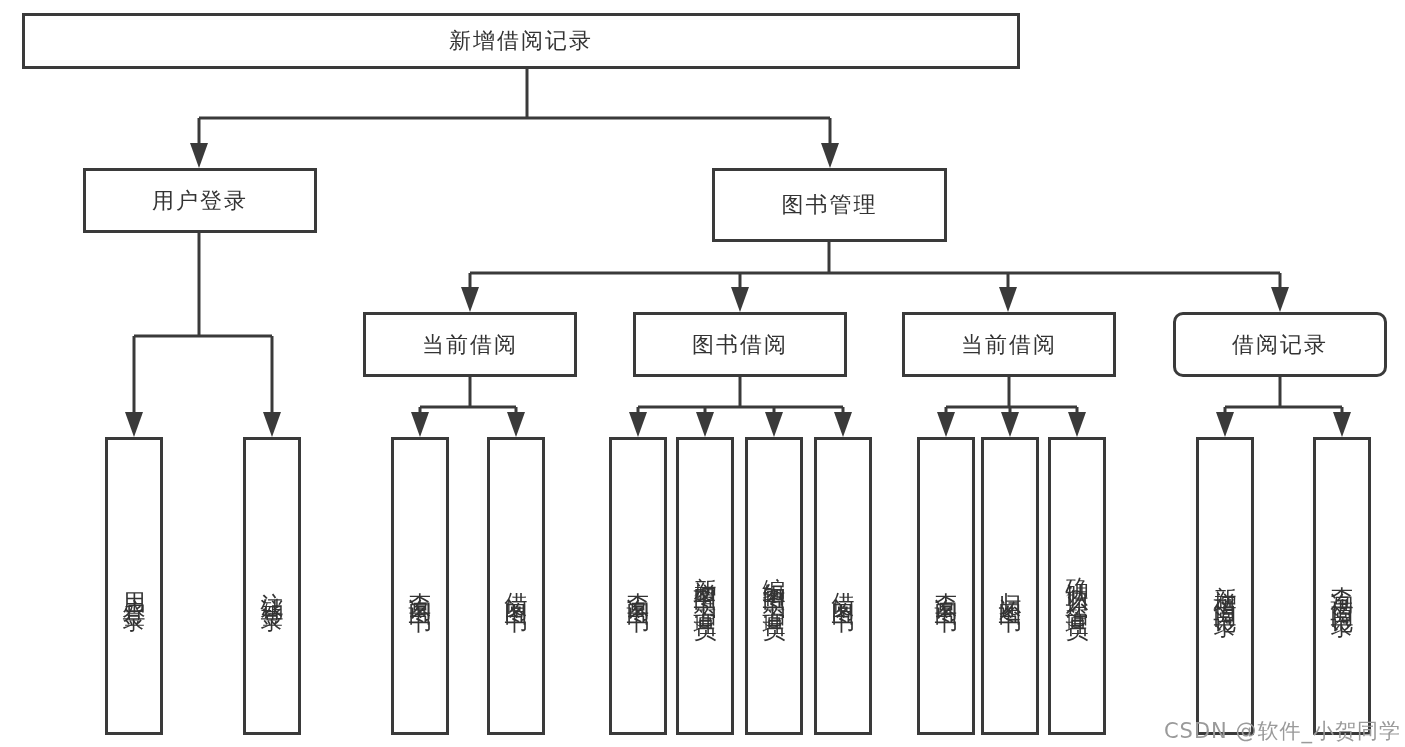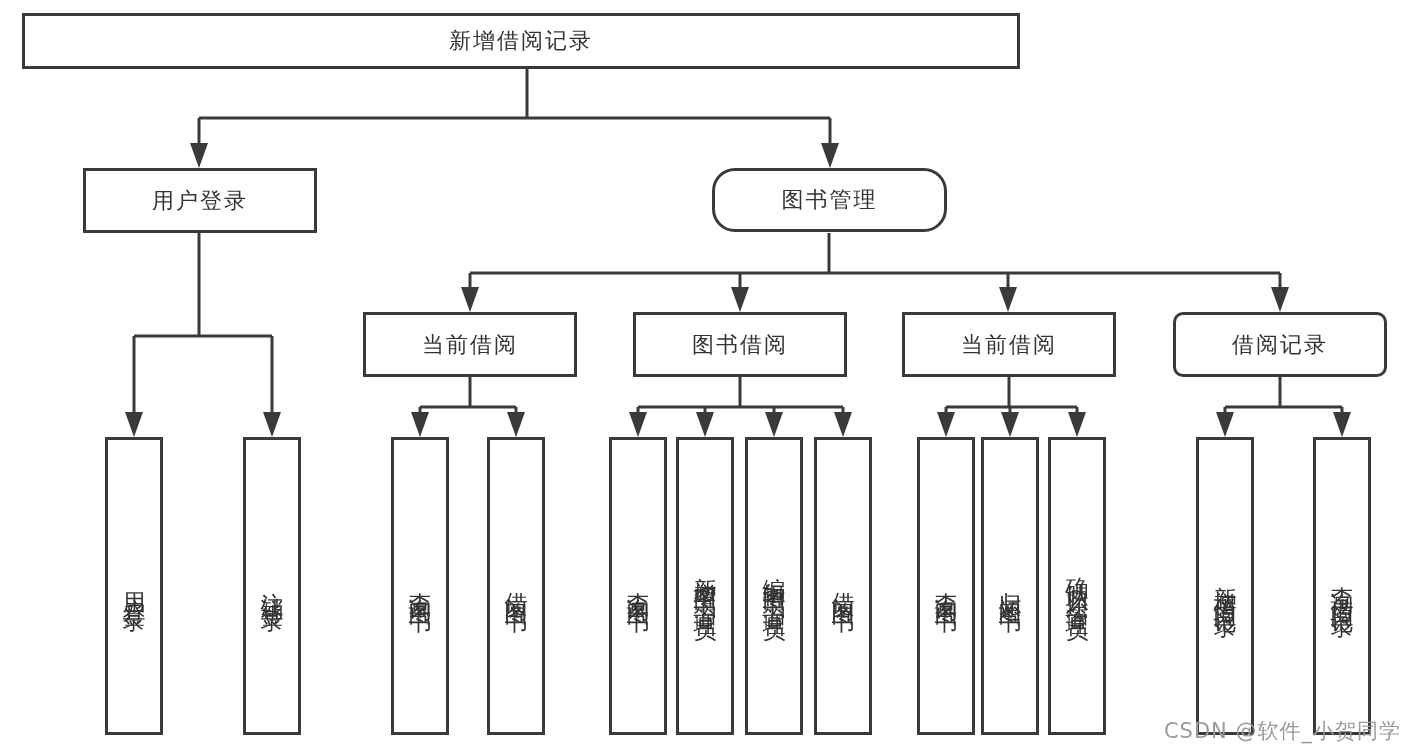--- a/index.html
+++ b/index.html
@@ -15,21 +15,21 @@
     position:absolute;
     box-sizing:border-box;
     border:3px solid #3a3a3a;
     background:#ffffff;
     display:flex;align-items:center;justify-content:center;
     color:#333333;
   }
   .h-node{font-size:22px;letter-spacing:2px;}
   .root{left:22px;top:13px;width:998px;height:56px;}
   .lvl2-a{left:83px;top:168px;width:234px;height:65px;}
-  .lvl2-b{left:712px;top:168px;width:235px;height:64px;border-radius:23px;}
+  .lvl2-b{left:712px;top:168px;width:235px;height:74px;}
   .lvl3{top:312px;width:214px;height:65px;}
   .leaf{
     top:437px;width:58px;height:298px;
     writing-mode:vertical-rl;
     font-size:23px;letter-spacing:6px;
     line-height:1;
   }
   .watermark{
     position:absolute;
     right:4px;bottom:2px;

